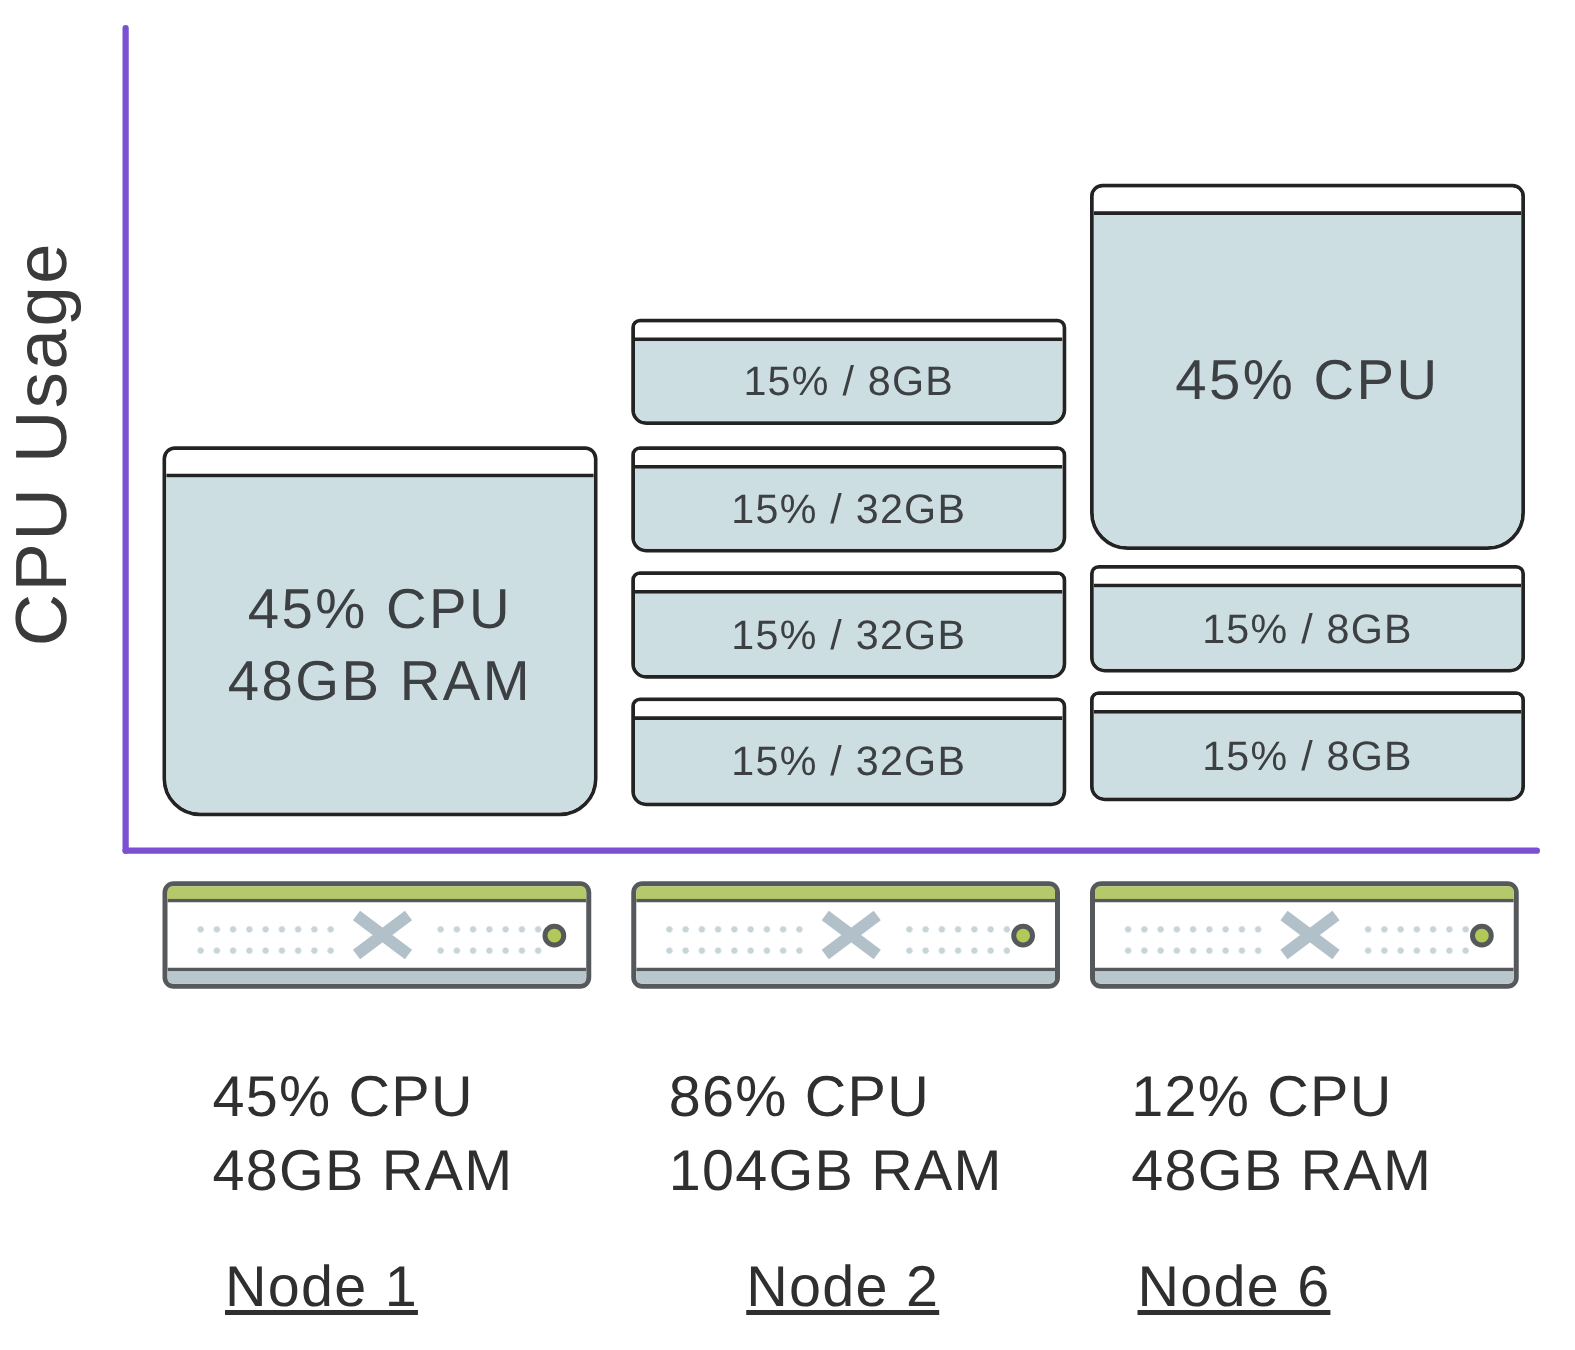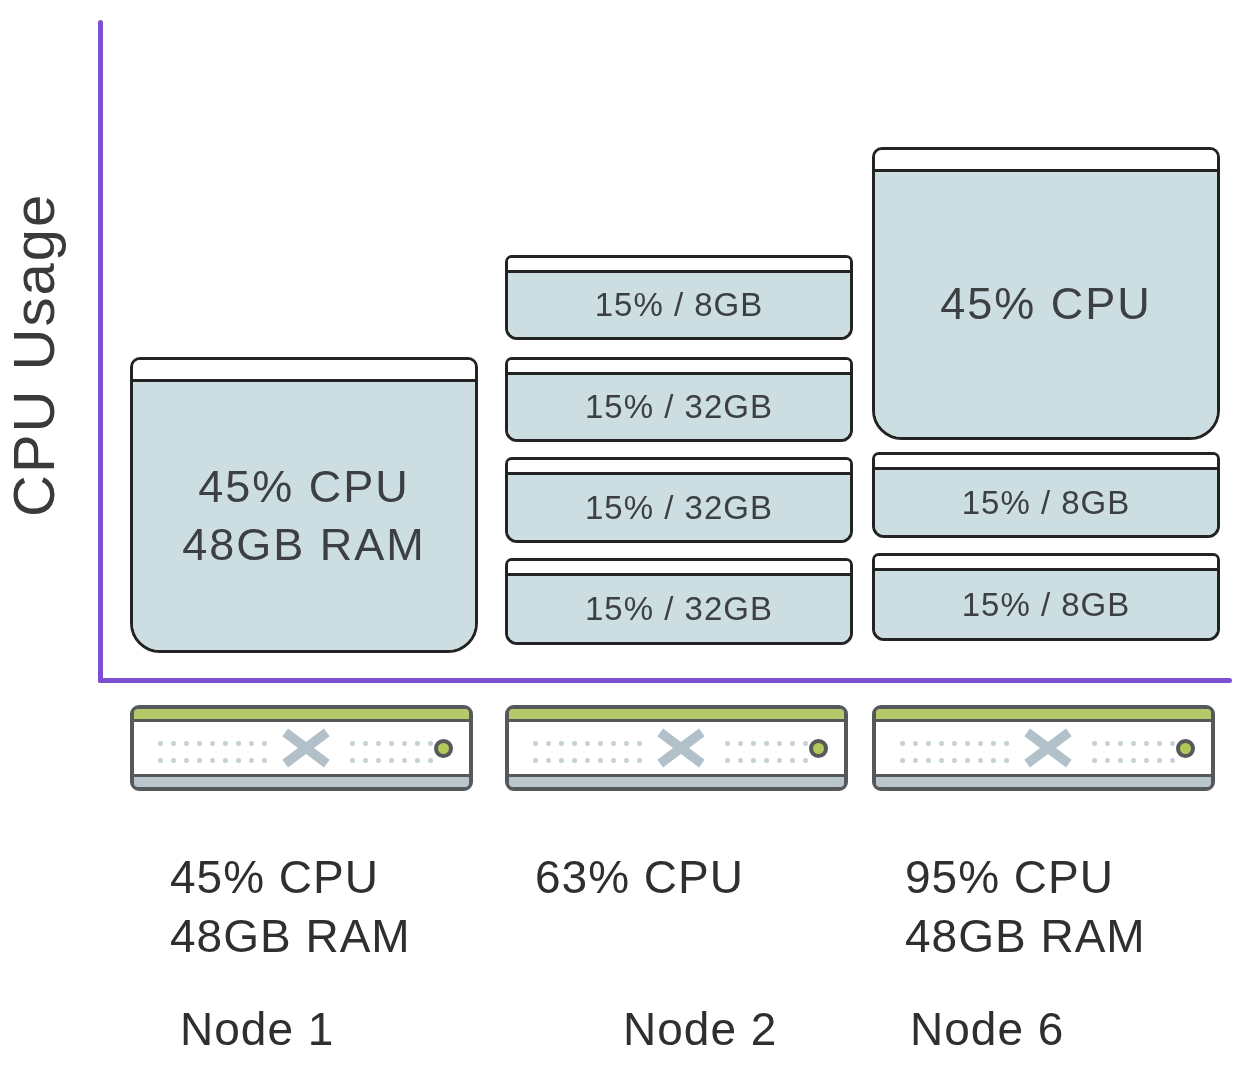--- a/index.html
+++ b/index.html
@@ -47,21 +47,21 @@
   .dots-left  { width:118px; }
   .dots-right { width:92px; }
   .x-logo { width:52px; height:42px; margin:0 12px; color:var(--logo-gray,#b2c1c9); flex:0 0 auto; }
   .led { width:11px; height:11px; border-radius:50%; margin-left:auto;
          border:4px solid var(--server-border,#56595b); background:var(--led-green,#b2c858); }
 
   
   .node-stats { position:absolute; font-size:46px; line-height:1.28; letter-spacing:1px;
                 color:var(--label-text,#2f2f2f); white-space:nowrap; }
   .node-name  { position:absolute; font-size:46px; letter-spacing:1px;
-                color:var(--label-text,#2f2f2f); white-space:nowrap; }
+                color:var(--label-text,#2f2f2f); white-space:nowrap;text-decoration:underline; }
 </style>
 </head>
 <body>
 
 <div class="canvas">
 
   <div class="y-label">CPU Usage</div>
   <div class="axis-v"></div>
   <div class="axis-h"></div>
 
@@ -142,24 +142,25 @@
       <div class="led"></div>
     </div>
     <div class="srv-bottom"></div>
   </div>
 
   <div class="node-stats" style="left:170px; top:848px">
     <div>45% CPU</div>
     <div>48GB RAM</div>
   </div>
   <div class="node-stats" style="left:535px; top:848px">
-    <div>63% CPU</div>
+    <div>86% CPU</div>
+    <div>104GB RAM</div>
   </div>
   <div class="node-stats" style="left:905px; top:848px">
-    <div>95% CPU</div>
+    <div>12% CPU</div>
     <div>48GB RAM</div>
   </div>
 
   <div class="node-name" style="left:180px; top:1002px">Node 1</div>
-  <div class="node-name" style="left:623px; top:1002px">Node 2</div>
+  <div class="node-name" style="left:597px; top:1002px">Node 2</div>
   <div class="node-name" style="left:910px; top:1002px">Node 6</div>
 
 </div>
 
 </body></html>

